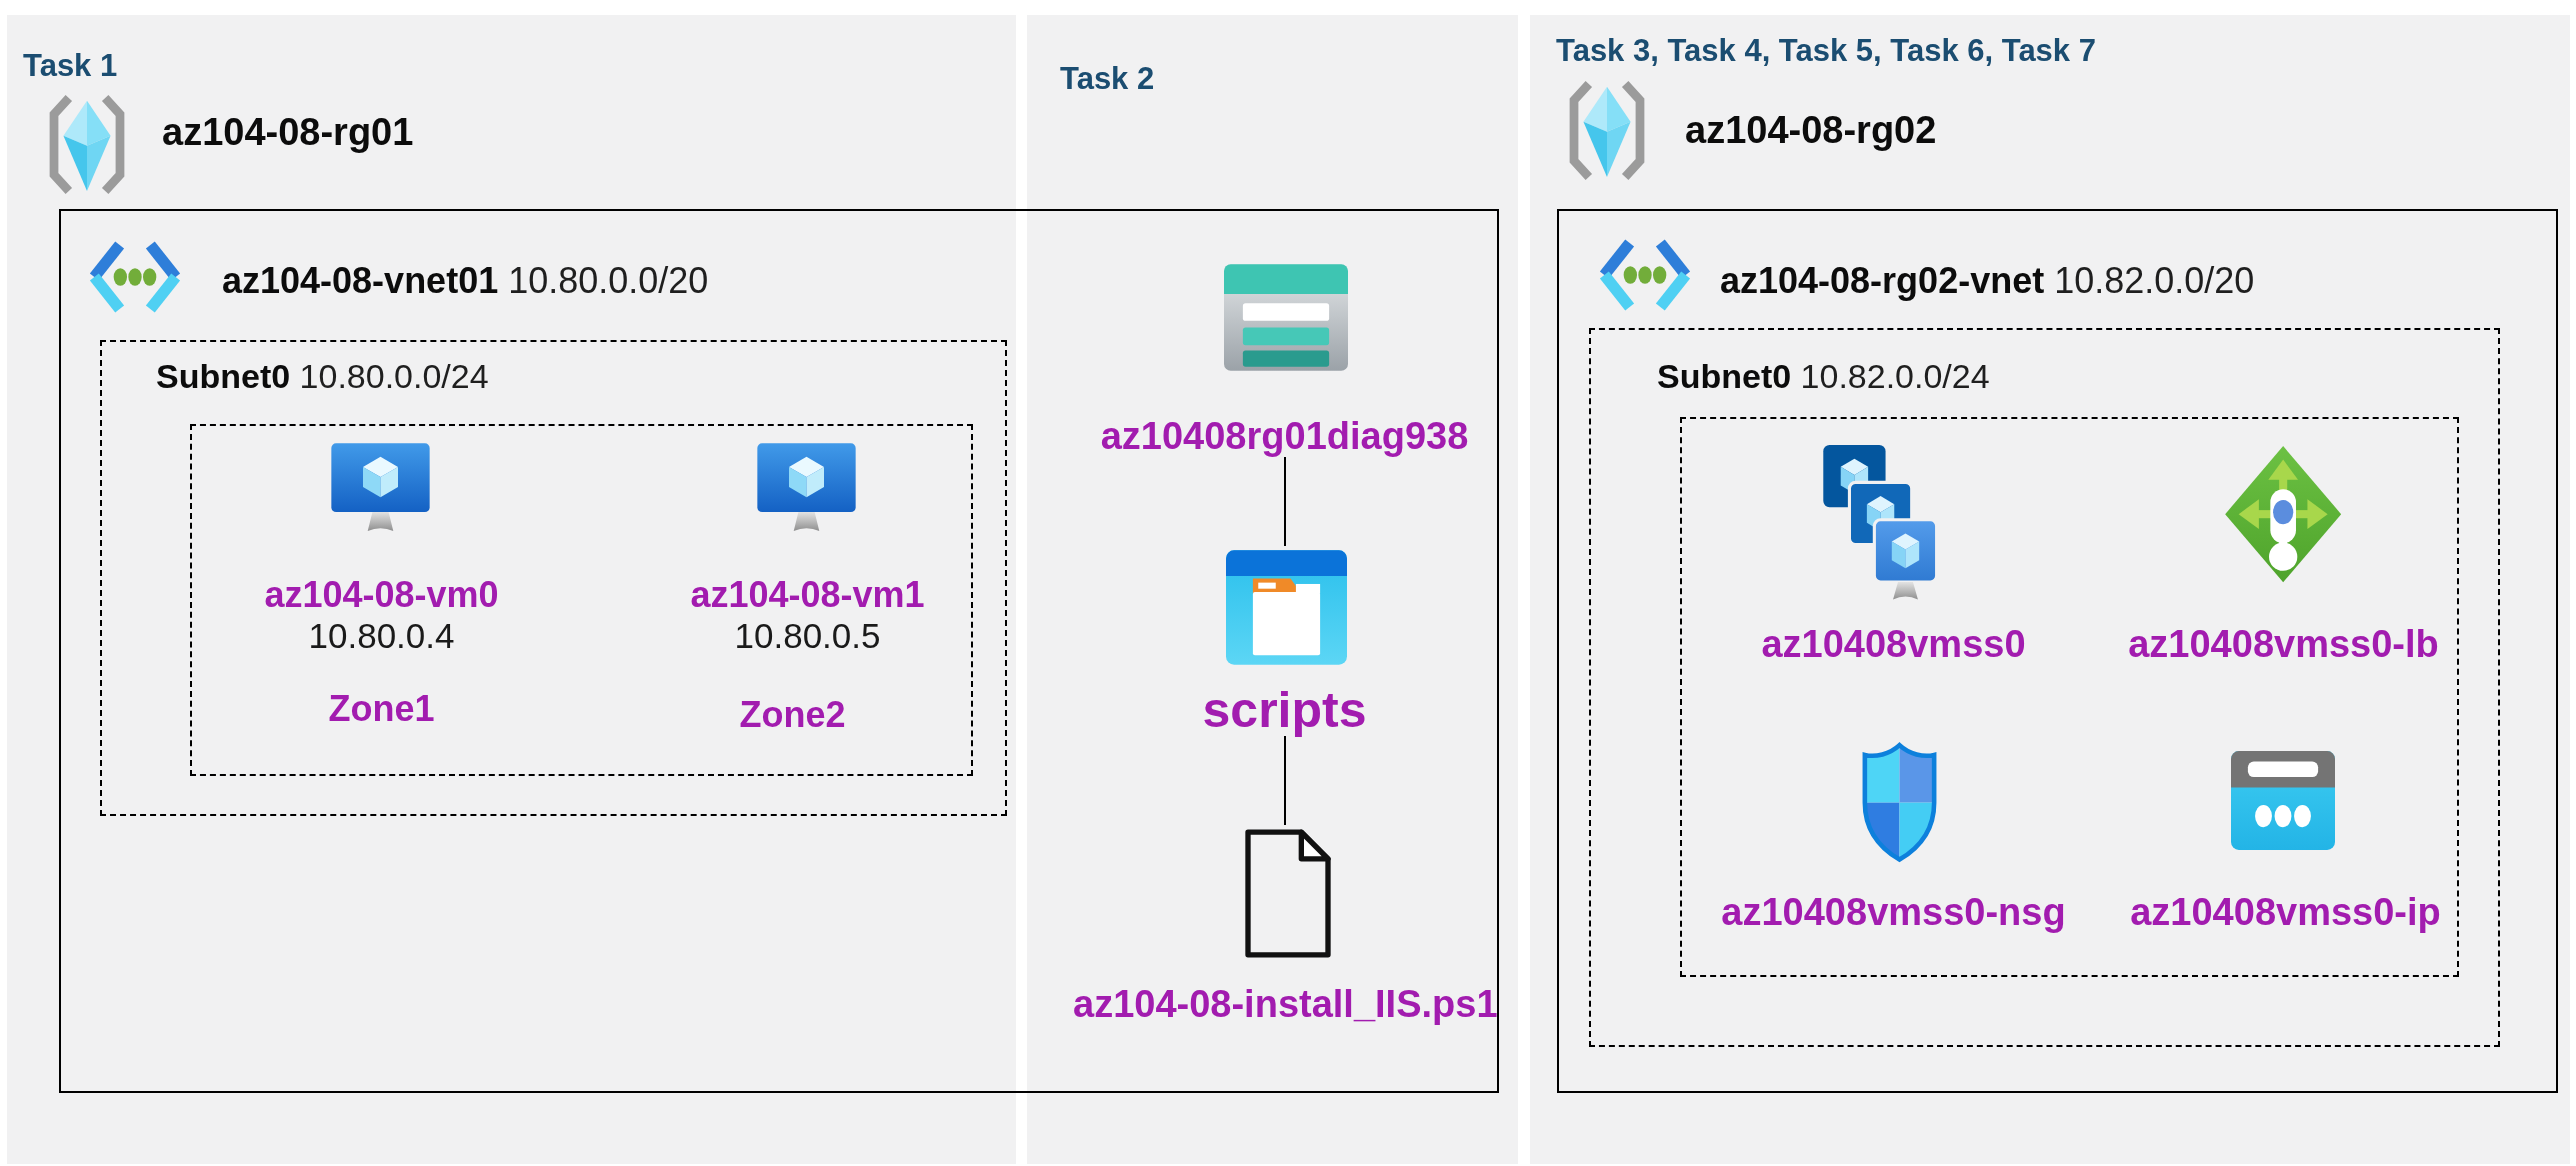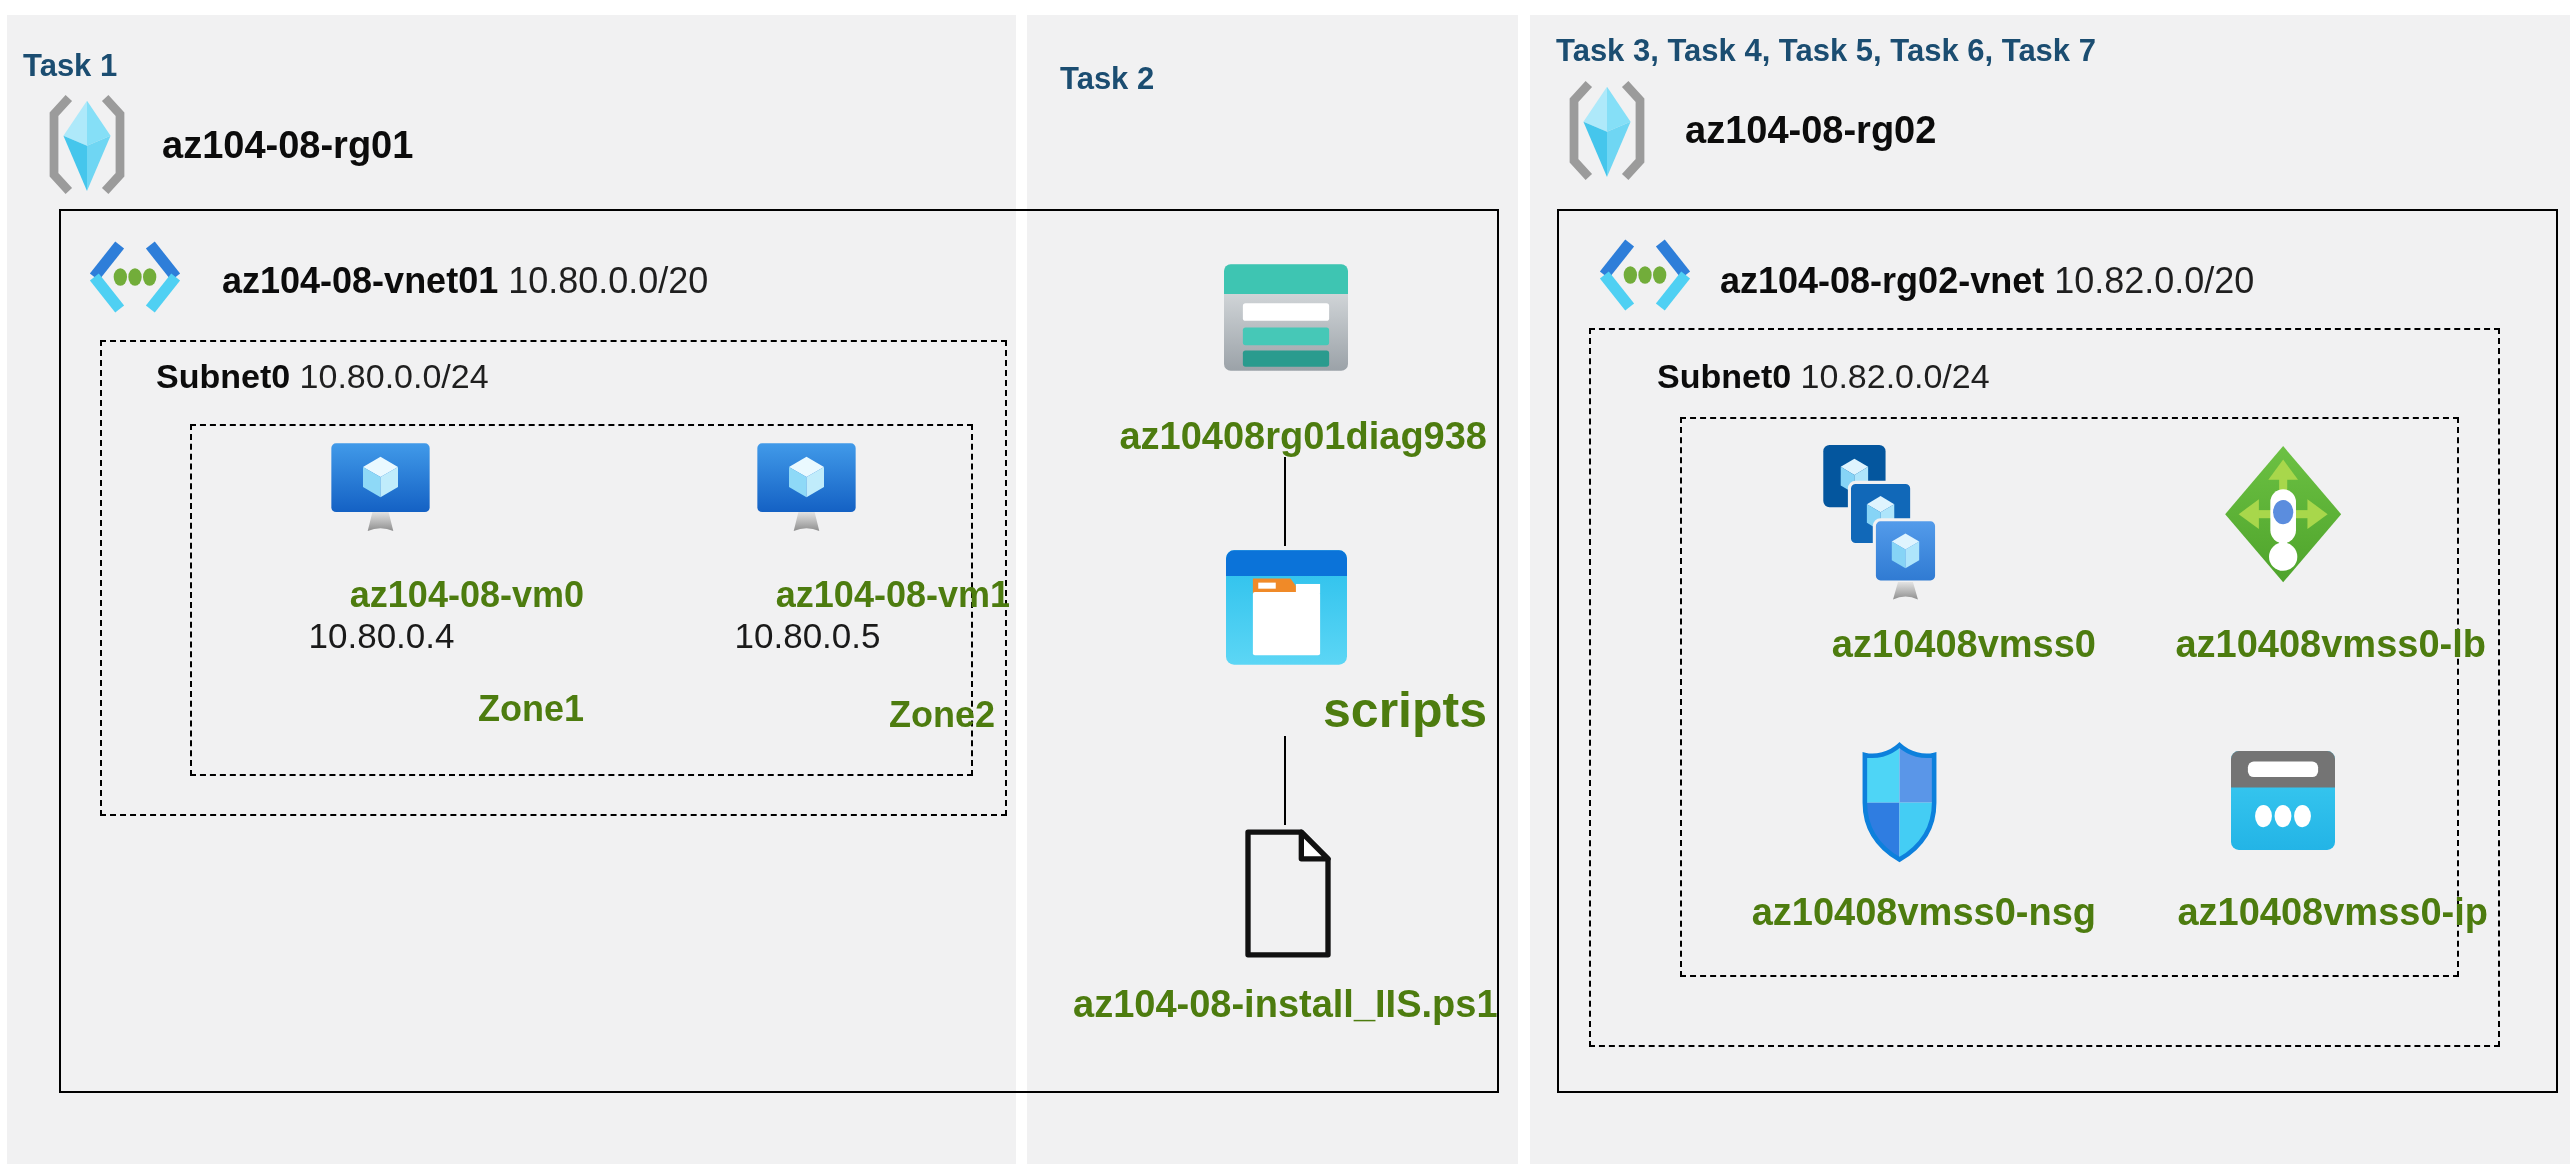--- a/index.html
+++ b/index.html
@@ -1,21 +1,21 @@
 <!DOCTYPE html>
 <html style="font-size:10.8px"><head>
 <meta charset="utf-8">
 <style>
   html,body{margin:0;padding:0;background:#ffffff;}
   body{width:2576px;height:1166px;position:relative;font-family:"Liberation Sans",sans-serif;overflow:hidden;}
   .panel{position:absolute;top:15px;height:1149px;background:#f1f1f2;}
   .abs{position:absolute;}
   .task-title{position:absolute;font-size:31px;font-weight:700;color:#1b4d71;white-space:nowrap;margin-top:29px;}
   .biglabel{position:absolute;font-size:36px;font-weight:700;color:#0c0c0c;white-space:nowrap;}
-  .center-label{position:absolute;width:405px;text-align:right;font-size:36px;font-weight:700;color:#4d7c0f;white-space:nowrap;}
+  .center-label{position:absolute;width:405px;text-align:center;font-size:36px;font-weight:700;color:#a21caf;white-space:nowrap;}
   .center-reg{position:absolute;width:405px;text-align:center;font-size:35px;font-weight:400;color:#1a1a1a;white-space:nowrap;}
   .rowlabel{position:absolute;font-size:34px;white-space:nowrap;color:#0c0c0c;}
   .rowlabel .bold{font-weight:700;margin-top:45px;}
   .rowlabel .reg{font-weight:400;color:#1f1f1f;}
   .solidbox{position:absolute;border:2px solid #000;}
   .dashbox{position:absolute;border:2px dashed #000;}
   .connector{position:absolute;width:2px;background:#000;}
   svg{display:block;}
 </style>
 </head>
@@ -32,21 +32,21 @@
 <div class="abs" style="left:43px;top:94px;">
   <svg width="88" height="101" viewBox="0 0 130 150">
     <path d="M38 6 L16 30 L16 120 L38 144" fill="none" stroke="#9b9b9b" stroke-width="13"></path>
     <path d="M92 6 L114 30 L114 120 L92 144" fill="none" stroke="#9b9b9b" stroke-width="13"></path>
     <polygon points="65,10 30,62 65,77" fill="#aee9fa"></polygon>
     <polygon points="65,10 100,62 65,77" fill="#85dff7"></polygon>
     <polygon points="30,62 65,77 65,144" fill="#45c6ec"></polygon>
     <polygon points="100,62 65,77 65,144" fill="#6fd6f3"></polygon>
   </svg>
 </div>
-<div class="biglabel" style="left:162px;top:124px;font-size:38px;">az104-08-rg01</div>
+<div class="biglabel" style="left:162px;top:111px;font-size:38px;">az104-08-rg01</div>
 
 <div class="solidbox" style="left:59px;top:209px;width:1436px;height:880px;"></div>
 <div class="solidbox" style="left:1557px;top:209px;width:997px;height:880px;"></div>
 
 <div class="abs" style="left:85px;top:237px;">
   <svg width="100" height="80" viewBox="0 0 150 120">
     <path d="M52 12 L14 60" stroke="#2e7ed9" stroke-width="17" fill="none"></path>
     <path d="M14 60 L52 108" stroke="#4fd0f3" stroke-width="17" fill="none"></path>
     <path d="M98 12 L136 60" stroke="#2e7ed9" stroke-width="17" fill="none"></path>
     <path d="M136 60 L98 108" stroke="#4fd0f3" stroke-width="17" fill="none"></path>

